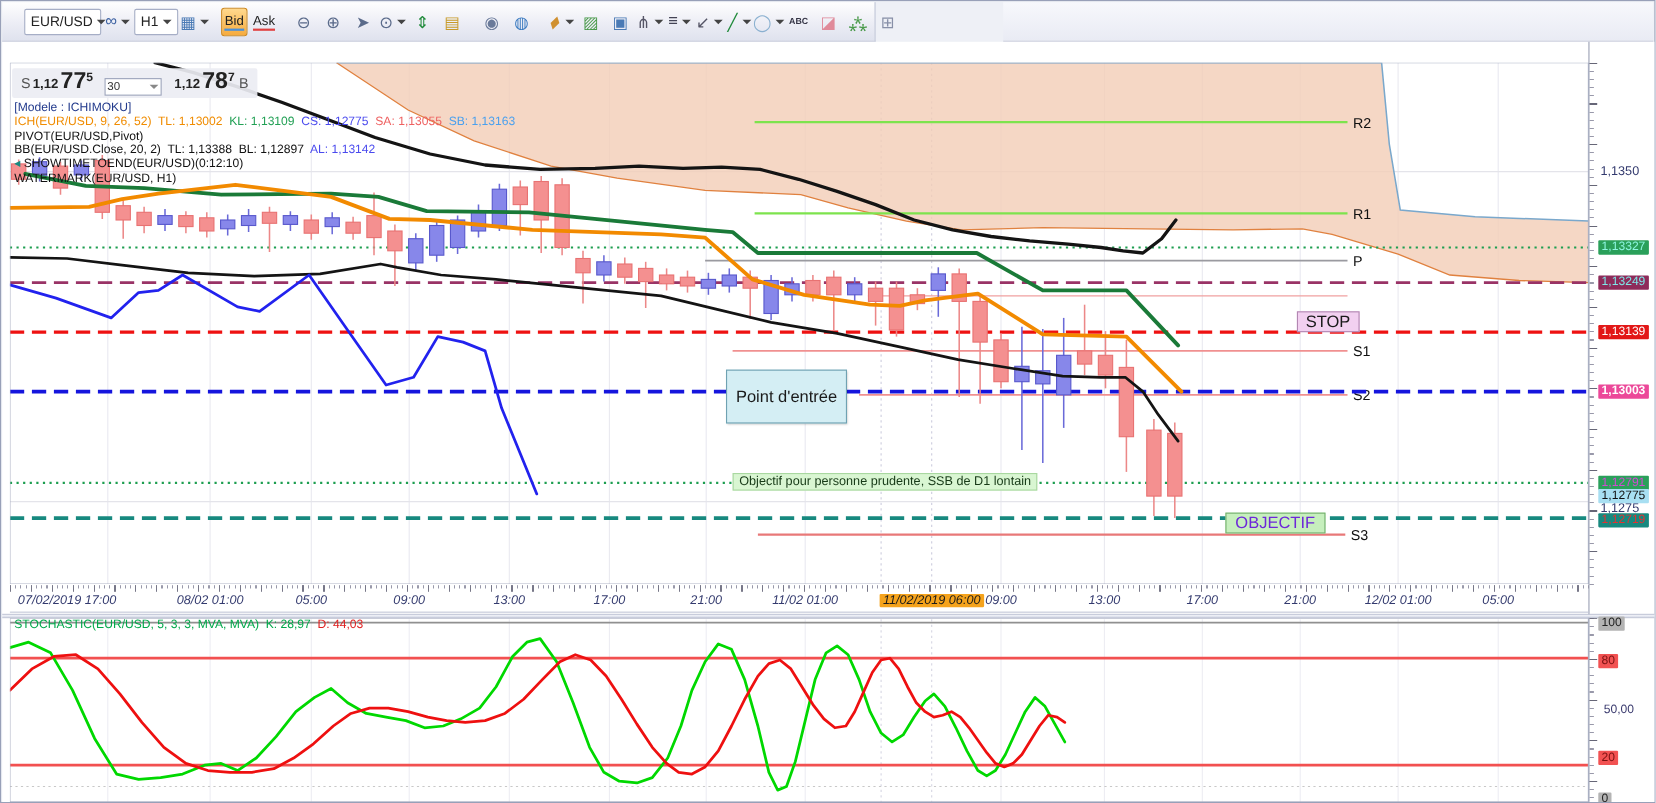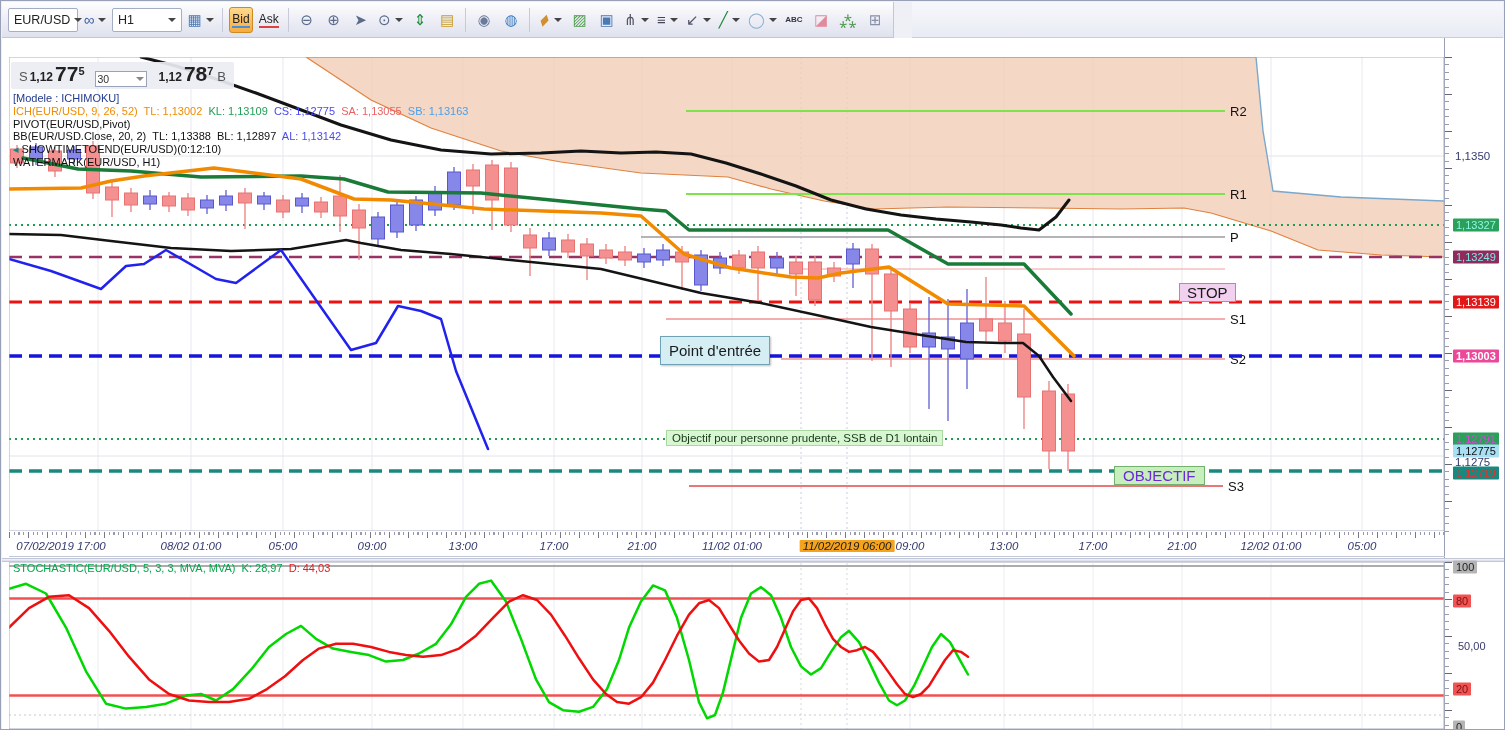--- a/index.html
+++ b/index.html
@@ -1,21 +1,21 @@
 <!DOCTYPE html>
 <html><head>
 <meta charset="utf-8">
 <style>
   html,body{margin:0;padding:0;background:#c9cdda;}
   *{box-sizing:border-box;}
   .window{position:relative;width:1505px;height:730px;background:#eef0f6;border:1px solid #98a0b8;
           font-family:"Liberation Sans",sans-serif;overflow:hidden;}
   
-  .toolbar{position:absolute;left:1px;top:1px;width:892px;height:36px;display:flex;align-items:center;
-           padding:0 6px;gap:3px;background:linear-gradient(#fefefe,#ecedf5 55%,#dfe2ee);
+  .toolbar{position:absolute;left:1px;top:1px;width:794px;height:36px;display:flex;align-items:center;
+           padding:0 20px;gap:3px;background:linear-gradient(#fefefe,#ecedf5 55%,#dfe2ee);
            border-bottom:1px solid #c2c7d8;border-right:1px solid #c2c7d8;}
   .toolbar-rest{position:absolute;left:911px;top:1px;right:1px;height:36px;
            background:linear-gradient(#f7f8fc,#e9ebf4);border-bottom:1px solid #c9cdda;}
   .tb-btn{height:26px;min-width:24px;border:1px solid transparent;border-radius:3px;display:flex;
           align-items:center;justify-content:center;font-size:15px;color:#445;padding:0 3px;cursor:default;}
   .tb-btn.active{background:linear-gradient(#ffd98e,#f6ab3e);border-color:#cf8a1f;}
   .tb-btn .lbl{font-size:12px;color:#222;}
   .tb-select{background:#fff;border:1px solid #a6aec6;height:24px;padding:0 5px;display:flex;
              align-items:center;justify-content:space-between;font-size:12.5px;color:#222;border-radius:2px;}
   .dd{width:0;height:0;border:4px solid transparent;border-top-color:#444;margin-top:4px;margin-left:4px;}
@@ -56,21 +56,21 @@
   .quote-box .sup{font-size:11px;font-weight:bold;vertical-align:top;position:relative;top:-6px;}
   .quote-box .sb{font-size:13px;color:#555;}
   .spread-box{width:52px;height:16px;background:#fff;border:1px solid #9aa2ba;font-size:10.5px;color:#333;
               display:flex;align-items:center;justify-content:space-between;padding:0 2px;margin:0 10px;
               position:relative;top:2px;}
   .spread-box .dd{border-top-color:#888;margin:3px 0 0 0;}
   .ind-panel{position:absolute;left:12px;top:91px;font-size:11px;line-height:12.8px;white-space:pre;}
   .watermark{position:absolute;left:8px;top:464px;font-size:42px;color:#7e7e7e;letter-spacing:0.5px;}
   .ann{position:absolute;white-space:nowrap;}
   .ann-stop{left:1178px;top:282px;background:#f2d0f0;border:1px solid #b287b2;font-size:15px;padding:0 7px;color:#1a1a1a;}
-  .ann-entry{left:659px;top:335px;background:#d4eef4;border:1px solid #6fa2b2;font-size:15px;padding:5px 8px;color:#1a1a1a;
+  .ann-entry{left:659px;top:335px;background:#d4eef4;border:1px solid #6fa2b2;font-size:15px;padding:15px 8px;color:#1a1a1a;
              box-shadow:1px 1px 2px rgba(0,0,0,0.25);}
   .ann-obj{left:1113px;top:465px;background:#c6efbd;border:1px solid #74b06e;font-size:15px;padding:0 8px;color:#6d28d9;}
   .ann-note{left:665px;top:429px;background:#d9f6d2;border:1px solid #a9d8a0;font-size:11.5px;padding:1px 5px;color:#173a17;}
   .stoch-header{position:absolute;left:12px;top:561px;font-size:11px;white-space:pre;}
   svg{position:absolute;}
 </style>
 </head>
 <body>
 
 <div class="window">

